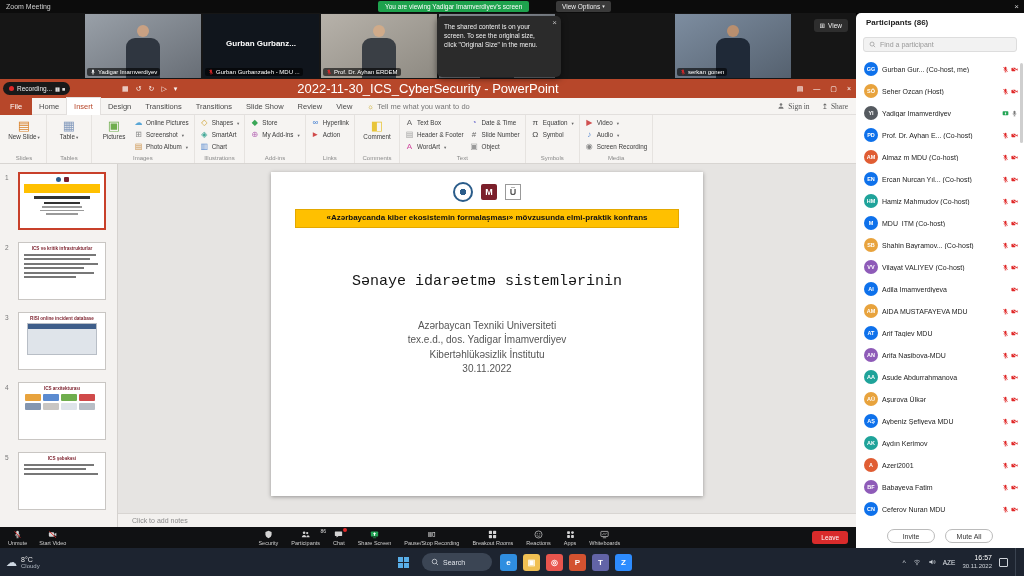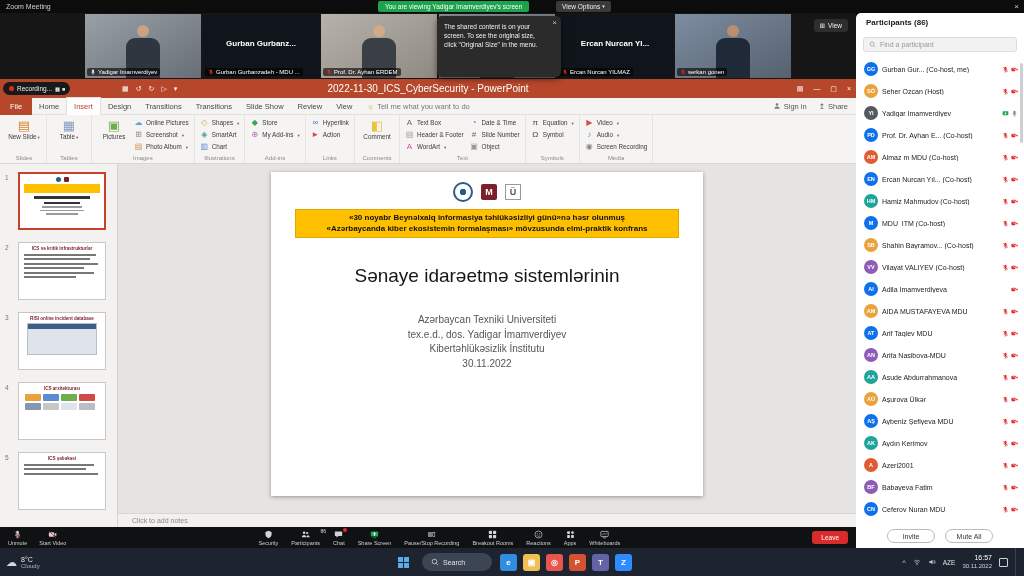--- a/index.html
+++ b/index.html
@@ -29,29 +29,29 @@
 #tooltip{position:absolute;left:437px;top:3px;width:124px;height:61px;background:#2b2b2b;border-radius:5px;padding:6px 14px 4px 7px;font-size:6.5px;line-height:9px;color:#f0f0f0;box-shadow:0 2px 6px rgba(0,0,0,.5);z-index:30;}
 #tooltip-close{position:absolute;right:4px;top:2px;font-size:8px;color:#bbb;}
 
 
 #ppt{position:absolute;left:0;top:79px;width:856px;height:448px;background:#fff;}
 #ppt-titlebar{position:absolute;left:0;top:0;width:100%;height:19px;background:#b7472a;}
 #rec-pill{position:absolute;left:3px;top:3px;height:13px;display:flex;align-items:center;gap:3px;background:#191919;border-radius:7px;padding:0 6px;font-size:6.5px;color:#eee;z-index:5;}
 #rec-dot{width:5px;height:5px;border-radius:50%;background:#e02828;}
 .rec-ctl{font-size:5.5px;color:#ddd;letter-spacing:-1px;}
 #qat{position:absolute;left:122px;top:0;height:19px;display:flex;align-items:center;gap:7px;font-size:7px;color:#fff;opacity:.95;}
-#ppt-title{position:absolute;left:0;right:0;top:0;text-align:center;line-height:19px;font-size:10px;color:#fff;border-radius:9px;}
+#ppt-title{position:absolute;left:0;right:0;top:0;text-align:center;line-height:19px;font-size:13px;color:#fff;border-radius:9px;}
 #win-controls{position:absolute;right:5px;top:0;height:19px;display:flex;align-items:center;gap:10px;font-size:7px;color:#fff;z-index:5;}
 #ppt-tabs{position:absolute;left:0;top:19px;width:100%;height:17px;background:#f6f4f2;border-bottom:1px solid #e2dfdd;display:flex;align-items:center;font-size:7.5px;color:#4a4a4a;}
 .ftab{background:#b7472a;color:#fff;padding:0 10px;line-height:17px;}
 .ptab{padding:0 7px;line-height:17px;}
 .ptab.active{background:#fff;color:#b7472a;border:1px solid #e2dfdd;border-bottom:0;}
 #tellme{display:flex;align-items:center;gap:3px;padding:0 8px;color:#777;line-height:17px;}
 #tellme .bulb{color:#c8a92a;}
-#tabs-right{margin-left:auto;display:flex;align-items:center;gap:12px;padding-right:8px;color:#555;}
+#tabs-right{margin-left:auto;display:flex;align-items:center;gap:12px;padding-right:8px;color:#555;font-family:Liberation Serif, serif;}
 #tabs-right .person-ico svg{width:8px;height:8px;fill:#777;}
 .tr-item{display:flex;align-items:center;gap:3px;}
 #ribbon{position:absolute;left:0;top:36px;width:100%;height:49px;background:#f6f4f2;border-bottom:1px solid #d8d5d2;display:flex;align-items:stretch;padding-left:2px;}
 .rgroup{display:flex;flex-direction:column;border-right:1px solid #e6e3e0;padding:2px 5px 0;}
 .ritems{flex:1;display:flex;align-items:flex-start;gap:3px;}
 .glabel{font-size:6px;color:#8a8a8a;text-align:center;padding:0 0 2px;}
 .rbig{width:34px;display:flex;flex-direction:column;align-items:center;padding-top:1px;}
 .rbig .ric{font-size:13px;line-height:15px;}
 .rtext{font-size:6.3px;color:#3b3b3b;text-align:center;line-height:7px;}
 .dd{font-size:4.5px;color:#666;margin-left:1px;}
@@ -82,21 +82,21 @@
 .mdiag{display:flex;flex-wrap:wrap;gap:2px;padding:2px 6px;}
 .mdiag i{width:16px;height:7px;border-radius:1px;}
 #slide-wrap{position:absolute;left:118px;top:0;right:0;height:349px;}
 #slide{position:absolute;left:50%;top:8px;width:432px;height:324px;margin-left:-216px;background:#fff;box-shadow:0 1px 4px rgba(0,0,0,.35);}
 #slide-logos{display:flex;justify-content:center;align-items:center;gap:8px;padding-top:10px;}
 .slogo{display:inline-flex;align-items:center;justify-content:center;}
 .seal{width:20px;height:20px;border-radius:50%;border:2px solid #2a5c8a;background:radial-gradient(circle,#2a5c8a 28%,#fff 30%);}
 .mklogo{width:16px;height:16px;background:#7b1f2b;color:#fff;font-size:9px;font-weight:bold;border-radius:2px;}
 .ulogo{width:16px;height:16px;border:1px solid #999;color:#555;font-size:9px;font-weight:bold;}
 #conf-banner{margin:7px auto 0;width:384px;background:#ffc000;border:1px solid #e3a800;padding:3px 6px;text-align:center;font-size:8px;font-weight:bold;color:#111;line-height:10.5px;}
-#slide-title{margin-top:24px;text-align:center;font-size:19px;line-height:27px;color:#161616;}
+#slide-title{margin-top:40px;text-align:center;font-size:15px;line-height:27px;color:#161616;font-family:Liberation Mono, monospace;}
 #slide-sub{margin-top:24px;text-align:center;font-size:10px;line-height:14.5px;color:#555;}
 #notes-bar{position:absolute;left:118px;right:0;bottom:0;height:14px;background:#f3f1ef;border-top:1px solid #d8d5d2;font-size:7px;color:#8a8a8a;line-height:13px;padding-left:14px;}
 
 
 #ppanel{position:absolute;left:856px;top:13px;width:168px;height:535px;background:#fff;border-radius:5px 0 0 0;z-index:35;}
 #ppanel-header{height:20px;line-height:20px;font-size:8px;font-weight:bold;color:#1a1a1a;padding-left:10px;}
 #psearch{position:absolute;left:7px;right:7px;top:24px;height:15px;background:#f2f2f2;border:1px solid #ddd;border-radius:3px;display:flex;align-items:center;gap:4px;padding:0 5px;font-size:7px;color:#999;}
 #psearch svg{width:7px;height:7px;color:#888;}
 #plist{position:absolute;left:0;right:0;top:45px;bottom:28px;overflow:hidden;}
 .prow{display:flex;align-items:center;height:22px;padding:0 6px 0 8px;gap:4px;}
@@ -197,31 +197,20 @@
       <div class="vperson" style="--skin:#c9a183;--suit:#30363d"></div>
       <div class="vname">
         <svg class="vmic" viewBox="0 0 16 16">
             <path fill="#e02828" d="M8 1.5a2.3 2.3 0 0 1 2.3 2.3v4a2.3 2.3 0 0 1-4.6 0v-4A2.3 2.3 0 0 1 8 1.5z"></path>
             <path fill="none" stroke="#e02828" stroke-width="1.2" d="M4.3 7.8a3.7 3.7 0 0 0 7.4 0M8 11.5v2.3M6 13.8h4"></path>
             <line x1="3" y1="2.5" x2="13" y2="13.5" stroke="#e02828" stroke-width="1.5"></line>
           </svg>
         <span>Almaz m_MDU</span>
       </div>
     </div>
-    <div class="vtile dark" style="left:557px">
-      <div class="voverlay">Ercan Nurcan YI...</div>
-      <div class="vname">
-        <svg class="vmic" viewBox="0 0 16 16">
-            <path fill="#e02828" d="M8 1.5a2.3 2.3 0 0 1 2.3 2.3v4a2.3 2.3 0 0 1-4.6 0v-4A2.3 2.3 0 0 1 8 1.5z"></path>
-            <path fill="none" stroke="#e02828" stroke-width="1.2" d="M4.3 7.8a3.7 3.7 0 0 0 7.4 0M8 11.5v2.3M6 13.8h4"></path>
-            <line x1="3" y1="2.5" x2="13" y2="13.5" stroke="#e02828" stroke-width="1.5"></line>
-          </svg>
-        <span>Ercan Nurcan YILMAZ</span>
-      </div>
-    </div>
     <div class="vtile" style="left:675px;background:linear-gradient(150deg,#7d8da0,#55616f)">
       <div class="vperson" style="--skin:#b98f6f;--suit:#1f2937"></div>
       <div class="vname">
         <svg class="vmic" viewBox="0 0 16 16">
             <path fill="#e02828" d="M8 1.5a2.3 2.3 0 0 1 2.3 2.3v4a2.3 2.3 0 0 1-4.6 0v-4A2.3 2.3 0 0 1 8 1.5z"></path>
             <path fill="none" stroke="#e02828" stroke-width="1.2" d="M4.3 7.8a3.7 3.7 0 0 0 7.4 0M8 11.5v2.3M6 13.8h4"></path>
             <line x1="3" y1="2.5" x2="13" y2="13.5" stroke="#e02828" stroke-width="1.5"></line>
           </svg>
         <span>serkan gonen</span>
       </div>
@@ -532,21 +521,20 @@
       </div>
 
       <div id="slide-wrap">
         <div id="slide">
           <div id="slide-logos">
             <span class="slogo seal"></span>
             <span class="slogo mklogo">M</span>
             <span class="slogo ulogo">Ü</span>
           </div>
           <div id="conf-banner">
-            <div>«30 noyabr Beynəlxalq informasiya təhlükəsizliyi günü»nə həsr olunmuş</div>
             <div>«Azərbaycanda kiber ekosistemin formalaşması» mövzusunda elmi-praktik konfrans</div>
           </div>
           <div id="slide-title">
             <div>Sənaye idarəetmə sistemlərinin</div>
           </div>
           <div id="slide-sub">
             <div>Azərbaycan Texniki Universiteti</div>
             <div>tex.e.d., dos. Yadigar İmamverdiyev</div>
             <div>Kibertəhlükəsizlik İnstitutu</div>
             <div>30.11.2022</div>

